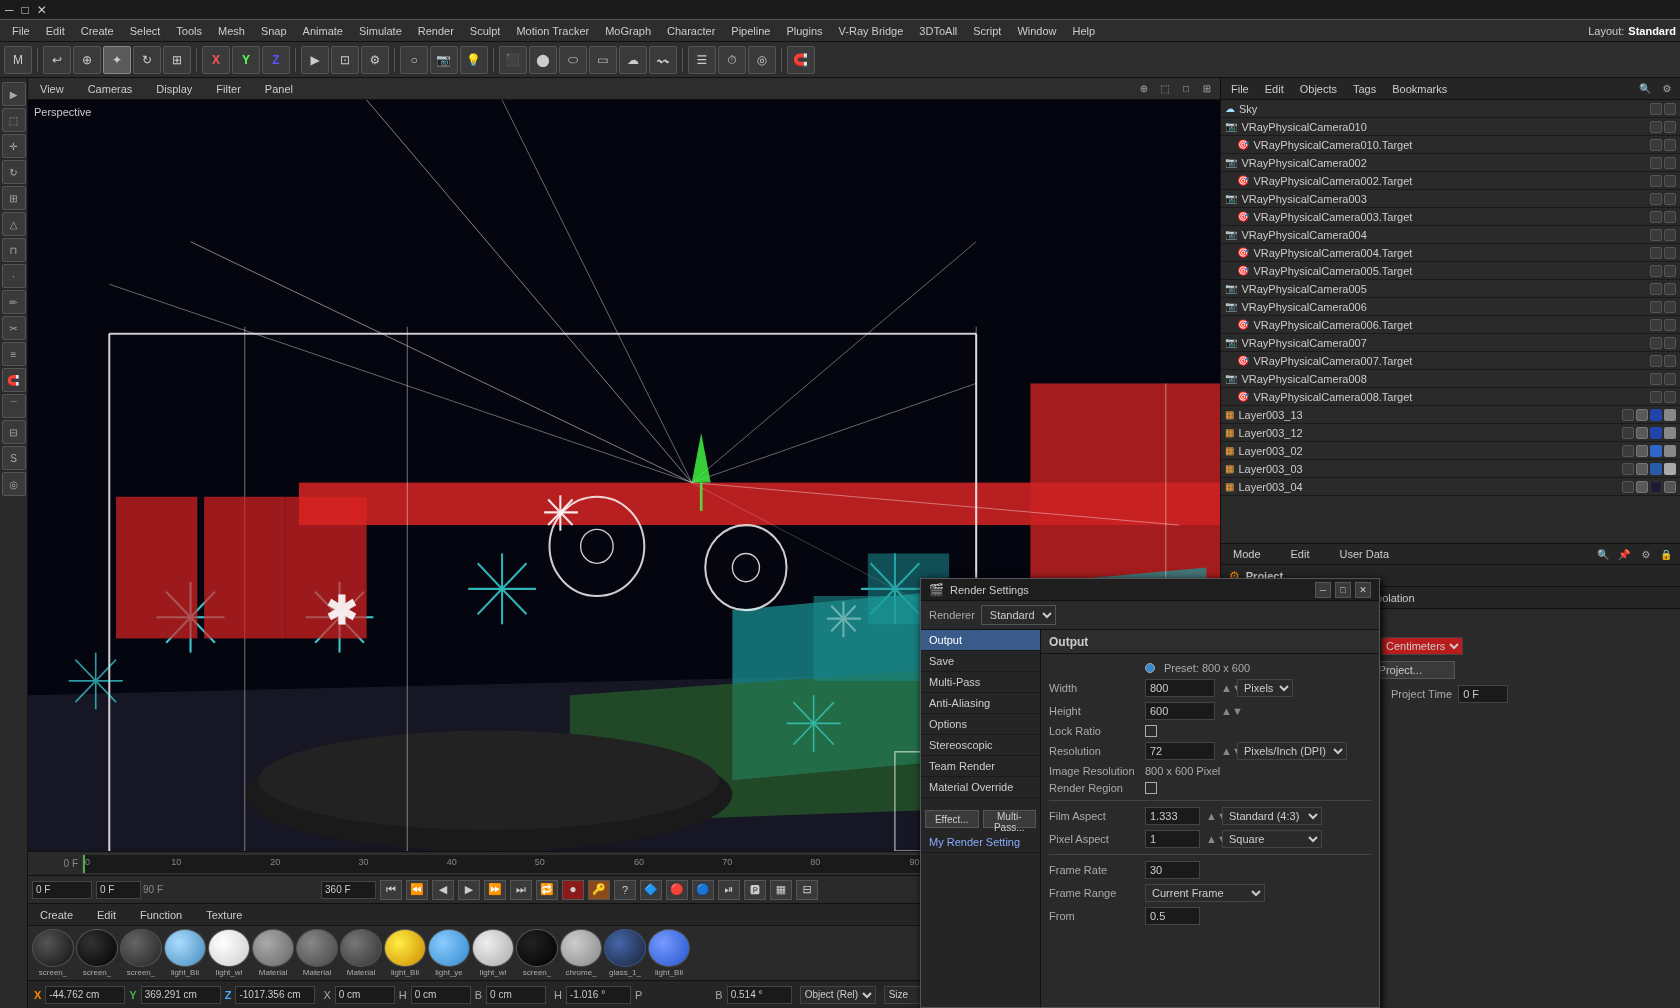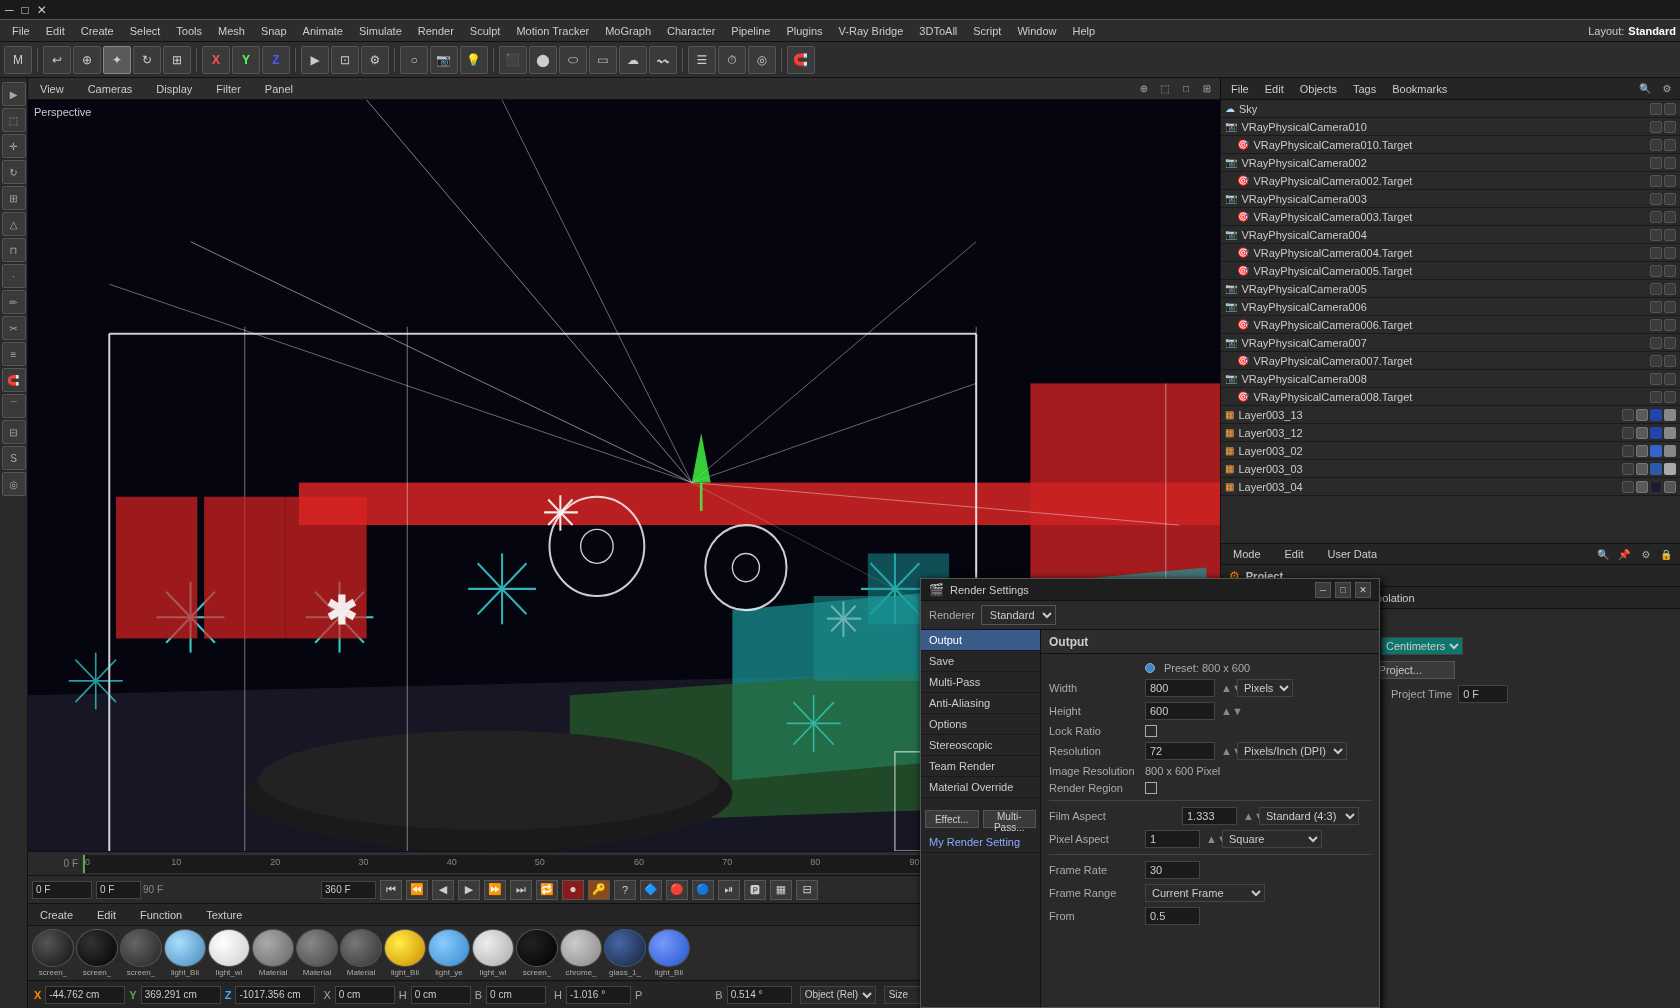--- a/index.html
+++ b/index.html
@@ -61,41 +61,41 @@
     #obj-toolbar { height: 22px; background: #252525; display: flex; align-items: center; padding: 0 4px; gap: 4px; border-bottom: 1px solid #111; }
     .obj-menu { padding: 2px 6px; cursor: pointer; color: #ccc; font-size: 11px; }
     #obj-search { margin-left: auto; display: flex; gap: 3px; }
     #obj-list { flex: 1; overflow-y: auto; background: #2a2a2a; }
     .obj-row { height: 18px; display: flex; align-items: center; padding: 0 4px; gap: 4px; border-bottom: 1px solid #1a1a1a; }
     .obj-name { flex: 1; color: #ccc; font-size: 11px; }
     .obj-vis-icons { display: flex; gap: 2px; margin-left: auto; }
     .vis-dot { width: 12px; height: 12px; border-radius: 50%; }
 
     
-    #mode-tabs { height: 22px; background: #252525; display: flex; align-items: center; padding: 0 4px; gap: 8px; border-bottom: 1px solid #111; border-top: 1px solid #111; }
+    #mode-tabs { height: 22px; background: #252525; display: flex; align-items: center; padding: 0 4px; gap: 14px; border-bottom: 1px solid #111; border-top: 1px solid #111; }
     .mode-tab { padding: 2px 8px; cursor: pointer; color: #ccc; font-size: 11px; }
     #mode-icons { margin-left: auto; display: flex; gap: 3px; }
 
     
     #attr-manager { flex: 1; display: flex; flex-direction: column; overflow: hidden; }
     #attr-header { height: 22px; background: #252525; display: flex; align-items: center; padding: 0 8px; border-bottom: 1px solid #111; }
     #attr-title { color: #ccc; font-size: 11px; font-weight: bold; }
     #attr-tabs { height: 24px; background: #2a2a2a; display: flex; align-items: center; border-bottom: 1px solid #111; }
     .attr-tab { padding: 4px 12px; cursor: pointer; color: #ccc; font-size: 11px; border-right: 1px solid #111; }
     .attr-tab.active { background: #3a5a8a; color: #fff; }
     #attr-subtabs { height: 22px; background: #252525; display: flex; align-items: center; padding: 0 4px; border-bottom: 1px solid #111; }
     .attr-subtab { padding: 2px 10px; cursor: pointer; color: #ccc; font-size: 11px; }
     .attr-subtab.active { color: #fff; text-decoration: underline; }
 
     #attr-content { flex: 1; padding: 8px; overflow-y: auto; }
     .attr-section-title { color: #ccc; font-size: 11px; font-weight: bold; margin-bottom: 8px; }
     .attr-row { display: flex; align-items: center; margin-bottom: 6px; gap: 6px; }
     .attr-label { color: #aaa; font-size: 11px; min-width: 80px; }
     .attr-input { background: #1a1a1a; border: 1px solid #444; color: #ccc; height: 18px; font-size: 11px; padding: 1px 4px; }
-    .attr-select { background: #0f766e; border: 1px solid #444; color: #ccc; height: 18px; font-size: 11px; }
+    .attr-select { background: #b91c1c; border: 1px solid #444; color: #ccc; height: 18px; font-size: 11px; }
     .attr-btn { background: #3a3a3a; border: 1px solid #555; color: #ccc; height: 18px; font-size: 11px; padding: 0 8px; cursor: pointer; }
     .fps-row { display: flex; align-items: center; gap: 6px; margin-bottom: 6px; }
 
     
     #render-settings { position: absolute; left: 920px; top: 578px; width: 460px; height: 430px; background: #2a2a2a; border: 1px solid #555; box-shadow: 2px 2px 8px #000; z-index: 100; display: flex; flex-direction: column; }
     #rs-titlebar { height: 22px; background: #1e1e1e; display: flex; align-items: center; padding: 0 8px; border-bottom: 1px solid #111; cursor: move; }
     #rs-title { color: #ccc; font-size: 11px; flex: 1; display: flex; align-items: center; gap: 6px; }
     #rs-controls { display: flex; gap: 4px; }
     .rs-ctrl-btn { width: 16px; height: 16px; background: #3a3a3a; border: 1px solid #555; display: flex; align-items: center; justify-content: center; cursor: pointer; color: #ccc; font-size: 9px; }
 
@@ -888,21 +888,21 @@
 
         <div class="rs-row">
           <span class="rs-label">Render Region</span>
           <div class="rs-checkbox"></div>
         </div>
 
         <div class="rs-divider"></div>
 
         <div class="rs-row">
           <span class="rs-label">Film Aspect</span>
-          <input class="rs-input" value="1.333" style="width: 55px; margin-left: 37px;" readonly="">
+          <input class="rs-input" value="1.333" style="width: 55px;" readonly="">
           <span style="width:10px;color:#888;">▲▼</span>
           <select class="rs-select" style="width:100px;">
             <option>Standard (4:3)</option>
           </select>
         </div>
 
         <div class="rs-row">
           <span class="rs-label">Pixel Aspect</span>
           <input class="rs-input" value="1" style="width: 55px;" readonly="">
           <span style="width:10px;color:#888;">▲▼</span>

